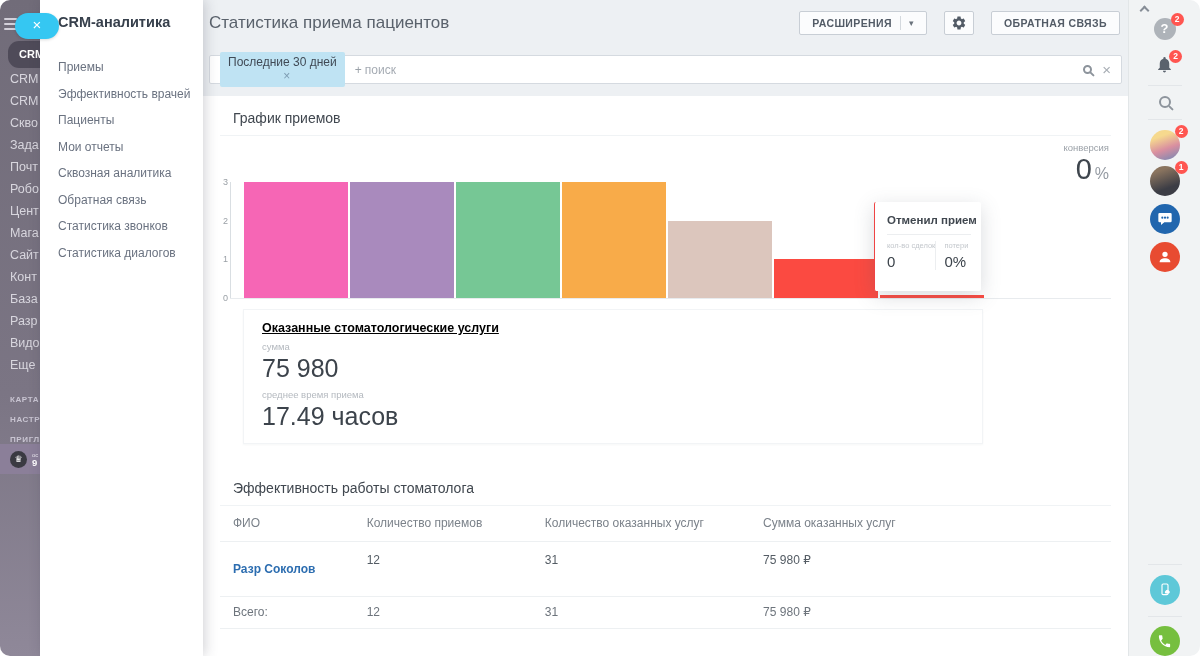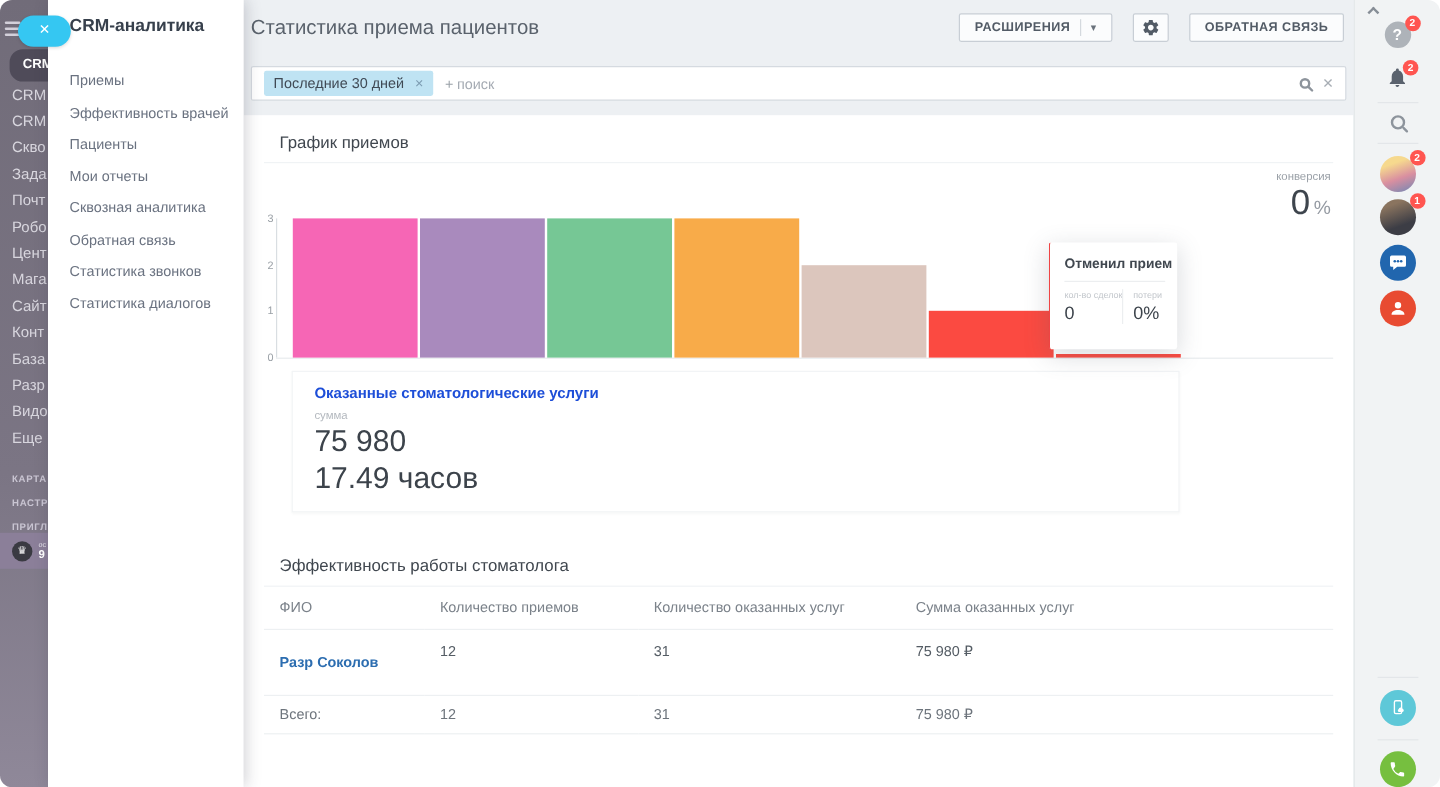--- a/index.html
+++ b/index.html
@@ -34,21 +34,21 @@
   main{ flex:1; background:#edf0f3; display:flex; flex-direction:column; min-width:0; }
   .mhead{ height:46px; display:flex; align-items:center; padding:0 8px 0 6px; }
   .mhead h1{ font-size:17px; font-weight:400; color:#5a626c; flex:1; white-space:nowrap; }
   .hbtns{ display:flex; align-items:center; gap:17px; }
   .tbtn{ height:24px; background:#fbfcfd; border:1px solid #c8ced5; border-radius:2px; font-family:inherit; font-size:10.5px; font-weight:bold; letter-spacing:.4px; color:#525b66; padding:0 12px; display:flex; align-items:center; cursor:pointer; }
   .tbtn .sep{ width:1px; height:14px; background:#d4d9de; margin:0 8px; }
   .tbtn .caret{ font-size:9px; color:#6a727c; }
   .tbtn.iconb{ padding:0 6px; }
 
   .filterbar{ margin:9px 6px 12px; height:29px; background:#fff; border:1px solid #d5dae0; border-radius:2px; display:flex; align-items:center; padding:0 10px; cursor:text; }
-  .ftag{ background:#bfe3f3; border-radius:2px; padding:3px 8px 4px; font-size:12px; color:#404a55; display:flex; align-items:center; cursor:pointer; }
+  .ftag{ background:#bfe3f3; border-radius:2px; padding:3px 8px 4px; font-size:12px; color:#404a55; display:flex; align-items:center; cursor:pointer;flex-direction:column; }
   .ftag .tagx{ font-style:normal; color:#7d9cb2; margin-left:9px; font-size:12px; cursor:pointer; }
   .fph{ margin-left:10px; font-size:12px; color:#a5abb3; }
   .fph .plus{ font-weight:400; color:#9aa1a8; margin-right:3px; }
   .fright{ margin-left:auto; display:flex; align-items:center; gap:10px; }
   .lens{ width:9px; height:9px; border:2px solid #8d949c; border-radius:50%; position:relative; display:inline-block; }
   .lens::after{ content:''; position:absolute; width:2px; height:6px; background:#8d949c; transform:rotate(-45deg); right:-3px; bottom:-5px; border-radius:1px; }
   .fx{ color:#a7adb4; font-size:15px; line-height:1; cursor:pointer; }
 
   .card{ background:#fff; flex:1; overflow:hidden; }
   .inner{ padding:0 17px; }
@@ -70,21 +70,21 @@
   .tt-title{ font-size:11.5px; font-weight:bold; color:#40474f; white-space:nowrap; }
   .tt-hr{ border-top:1px solid #eceef0; margin:8px 0 6px; }
   .tt-cols{ display:flex; }
   .tt-col{ flex:1; }
   .tt-col + .tt-col{ border-left:1px solid #eceef0; padding-left:8px; }
   .tt-label{ font-size:7.5px; color:#c3c7cc; white-space:nowrap; }
   .tt-val{ font-size:15px; color:#3c434b; margin-top:3px; }
 
   
   .details{ margin:1px 0 0 23px; width:740px; border:1px solid #f2f4f6; box-shadow:0 1px 2px rgba(83,92,105,.05); padding:11px 18px 12px; background:#fff; }
-  .details h3{ font-size:12.5px; font-weight:bold; color:#1d4ed8; margin-bottom:4px; }
+  .details h3{ font-size:12.5px; font-weight:bold; color:#000000; margin-bottom:4px;text-decoration:underline; }
   .dlabel{ font-size:9.5px; color:#b4b9bf; margin-top:6px; }
   .dval{ font-size:25px; font-weight:400; color:#3c434b; margin-top:2px; }
 
   
   table{ width:100%; border-collapse:collapse; table-layout:fixed; }
   th{ text-align:left; font-weight:400; color:#7b828a; font-size:12px; padding:10px 4px 11px 13px; border-bottom:1px solid #edf0f2; cursor:pointer; }
   th:nth-child(1){ width:15%; } th:nth-child(2){ width:20%; } th:nth-child(3){ width:24.5%; } th:nth-child(4){ width:40.5%; }
   td{ font-size:12px; color:#545c64; padding:11px 4px 11px 13px; vertical-align:top; }
   tr.r1 td{ padding-bottom:20px; border-bottom:1px solid #edf0f2; }
   tr.r1 td .name-link{ display:inline-block; margin-top:9px; color:#2c6db0; font-weight:bold; font-size:12px; cursor:pointer; }
@@ -232,20 +232,21 @@
         <div class="ytick" style="top: 41px;">3</div>
             <div class="ytick" style="top: 79.6667px;">2</div>
             <div class="ytick" style="top: 118.333px;">1</div>
             <div class="ytick" style="top: 157px;">0</div>
           </div>
 
         <div class="details">
           <h3>Оказанные стоматологические услуги</h3>
           <div class="dlabel">сумма</div>
           <div class="dval">75 980</div>
+          <div class="dlabel">среднее время приема</div>
           <div class="dval">17.49 часов</div>
         </div>
 
         <div class="sec-head table-head">Эффективность работы стоматолога</div>
         <table>
           <thead>
               <tr>
                 <th>ФИО</th>
                 <th>Количество приемов</th>
                 <th>Количество оказанных услуг</th>

